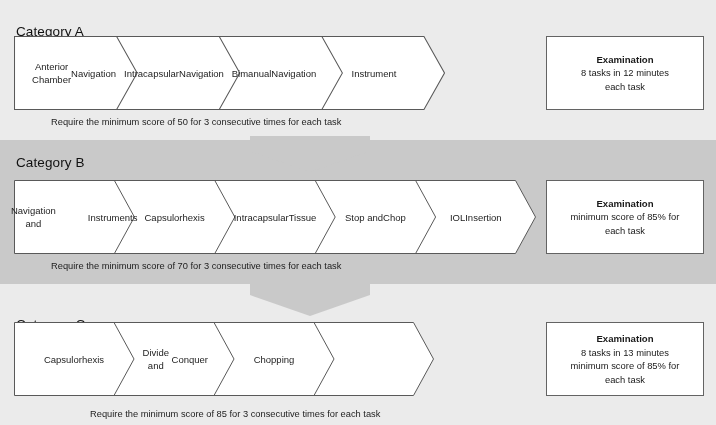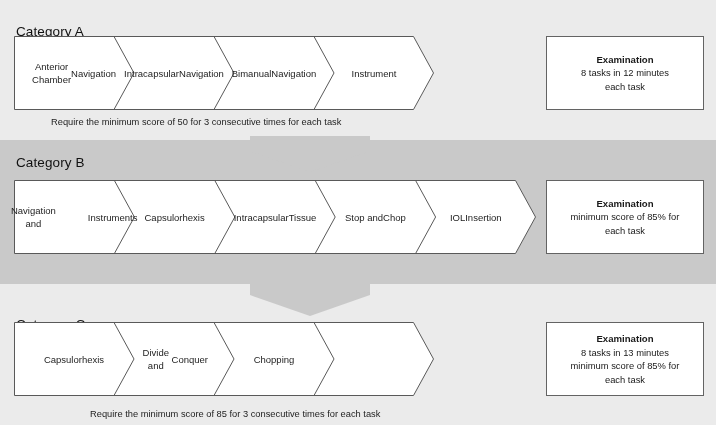--- a/index.html
+++ b/index.html
@@ -128,21 +128,21 @@
 
   <div class="band band-a"></div>
   <div class="band band-b"></div>
   <div class="band band-c"></div>
 
   <div class="connector conn-ab"></div>
   <div class="connector conn-bc"></div>
 
   <div class="cat-title" style="top:24px;">Category A</div>
 
-  <div class="chain" id="chain-a" style="left:14px; top:36px; width:420px;">
+  <div class="chain" id="chain-a" style="left:14px; top:36px; width:420px;padding-left:11px;">
       <svg class="chain-outline" viewBox="0 0 420 74" preserveAspectRatio="none">
         <path d="M0.5,0.5 L399.5,0.5 L419.5,37 L399.5,73.5 L0.5,73.5 Z" fill="#ffffff" stroke="#595959" stroke-width="1"></path>
         <path d="M100,0.5 L120,37 L100,73.5" fill="none" stroke="#595959" stroke-width="1"></path>
         <path d="M200,0.5 L220,37 L200,73.5" fill="none" stroke="#595959" stroke-width="1"></path>
         <path d="M300,0.5 L320,37 L300,73.5" fill="none" stroke="#595959" stroke-width="1"></path>
       </svg>
       <div class="step" style="position: absolute; left: 20px; top: 0px; width: 80px; height: 74px;">
         <span>Anterior Chamber</span>
         <span>Navigation</span>
       </div>
@@ -191,20 +191,21 @@
       <div class="step" style="position: absolute; left: 321.2px; top: 0px; width: 80.4px; height: 74px;">
         <span>Stop and</span>
         <span>Chop</span>
       </div>
       <div class="step" style="position: absolute; left: 421.6px; top: 0px; width: 80.4px; height: 74px;">
         <span>IOL</span>
         <span>Insertion</span>
       </div>
     </div>
 
+  <div class="note" style="top:261px;">Require the minimum score of 70 for 3 consecutive times for each task</div>
 
   <div class="exam-box" style="left:546px; top:180px; width:158px; height:74px;">
     <div class="exam-title">Examination</div>
     <div class="exam-line">minimum score of 85% for</div>
     <div class="exam-line">each task</div>
   </div>
 
   <div class="cat-title" style="top:317px;">Category C</div>
 
   <div class="chain" id="chain-c" style="left:14px; top:322px; width:420px;">

